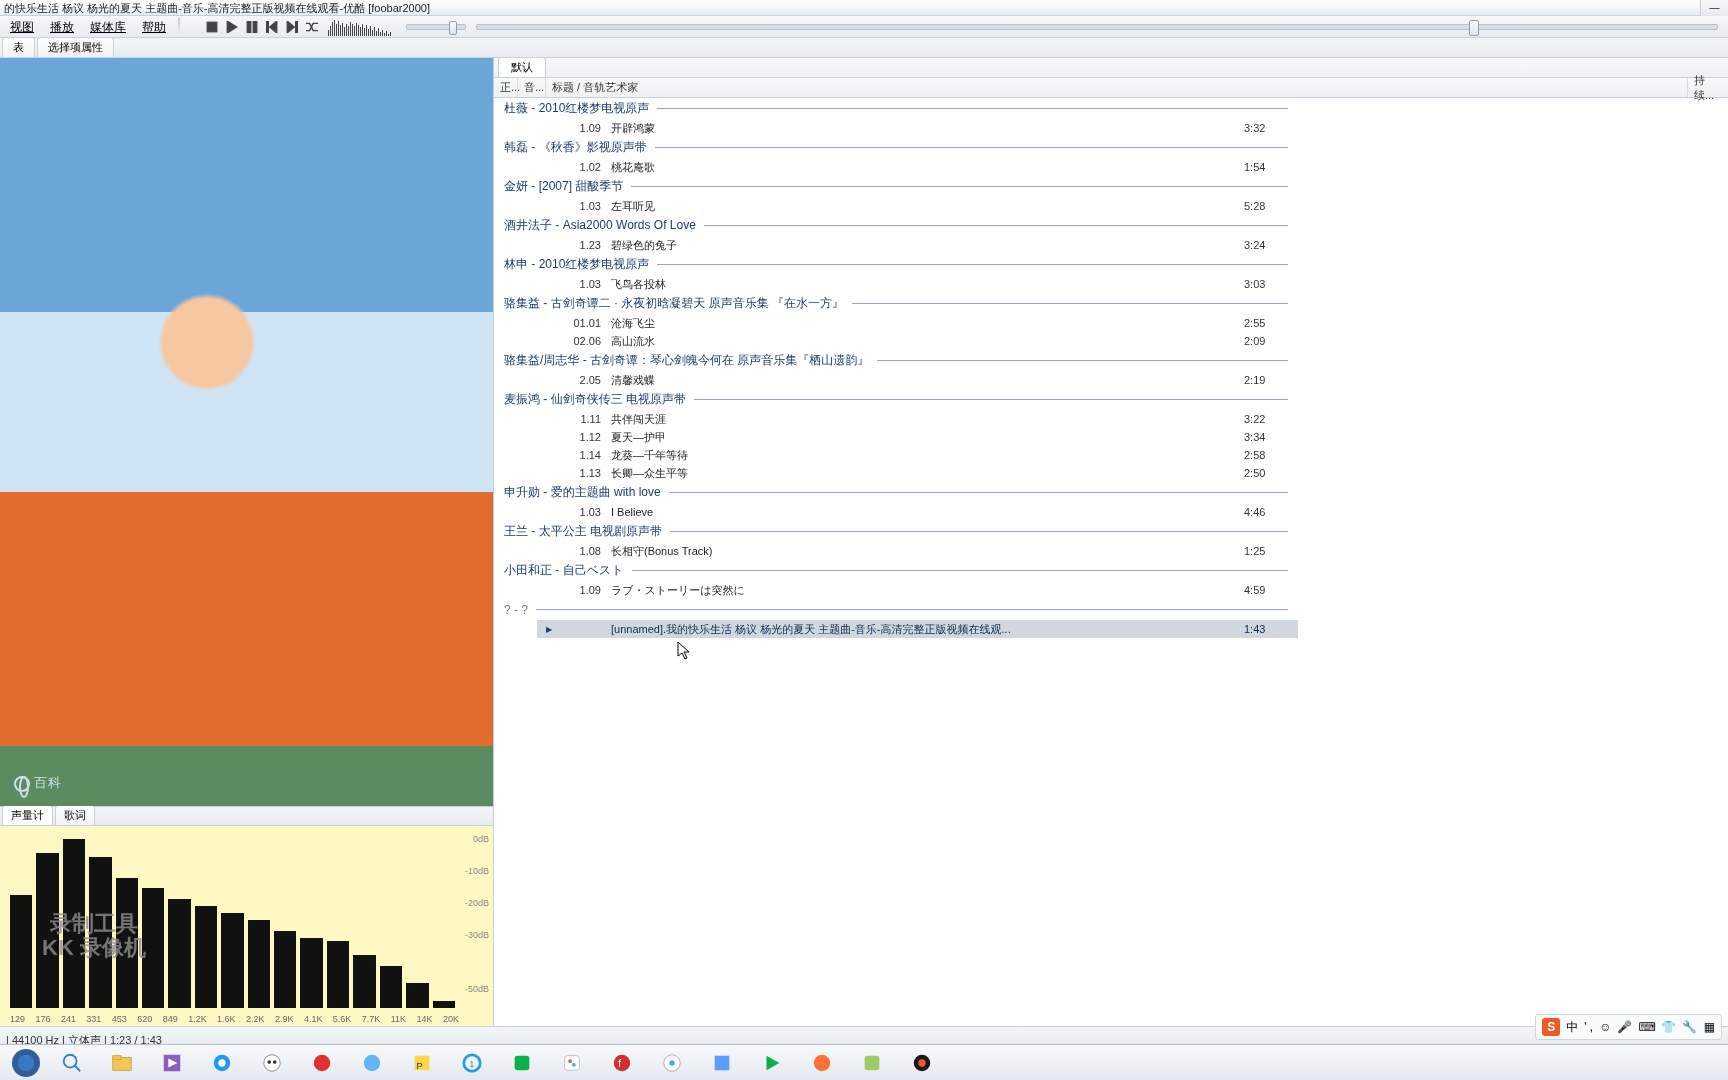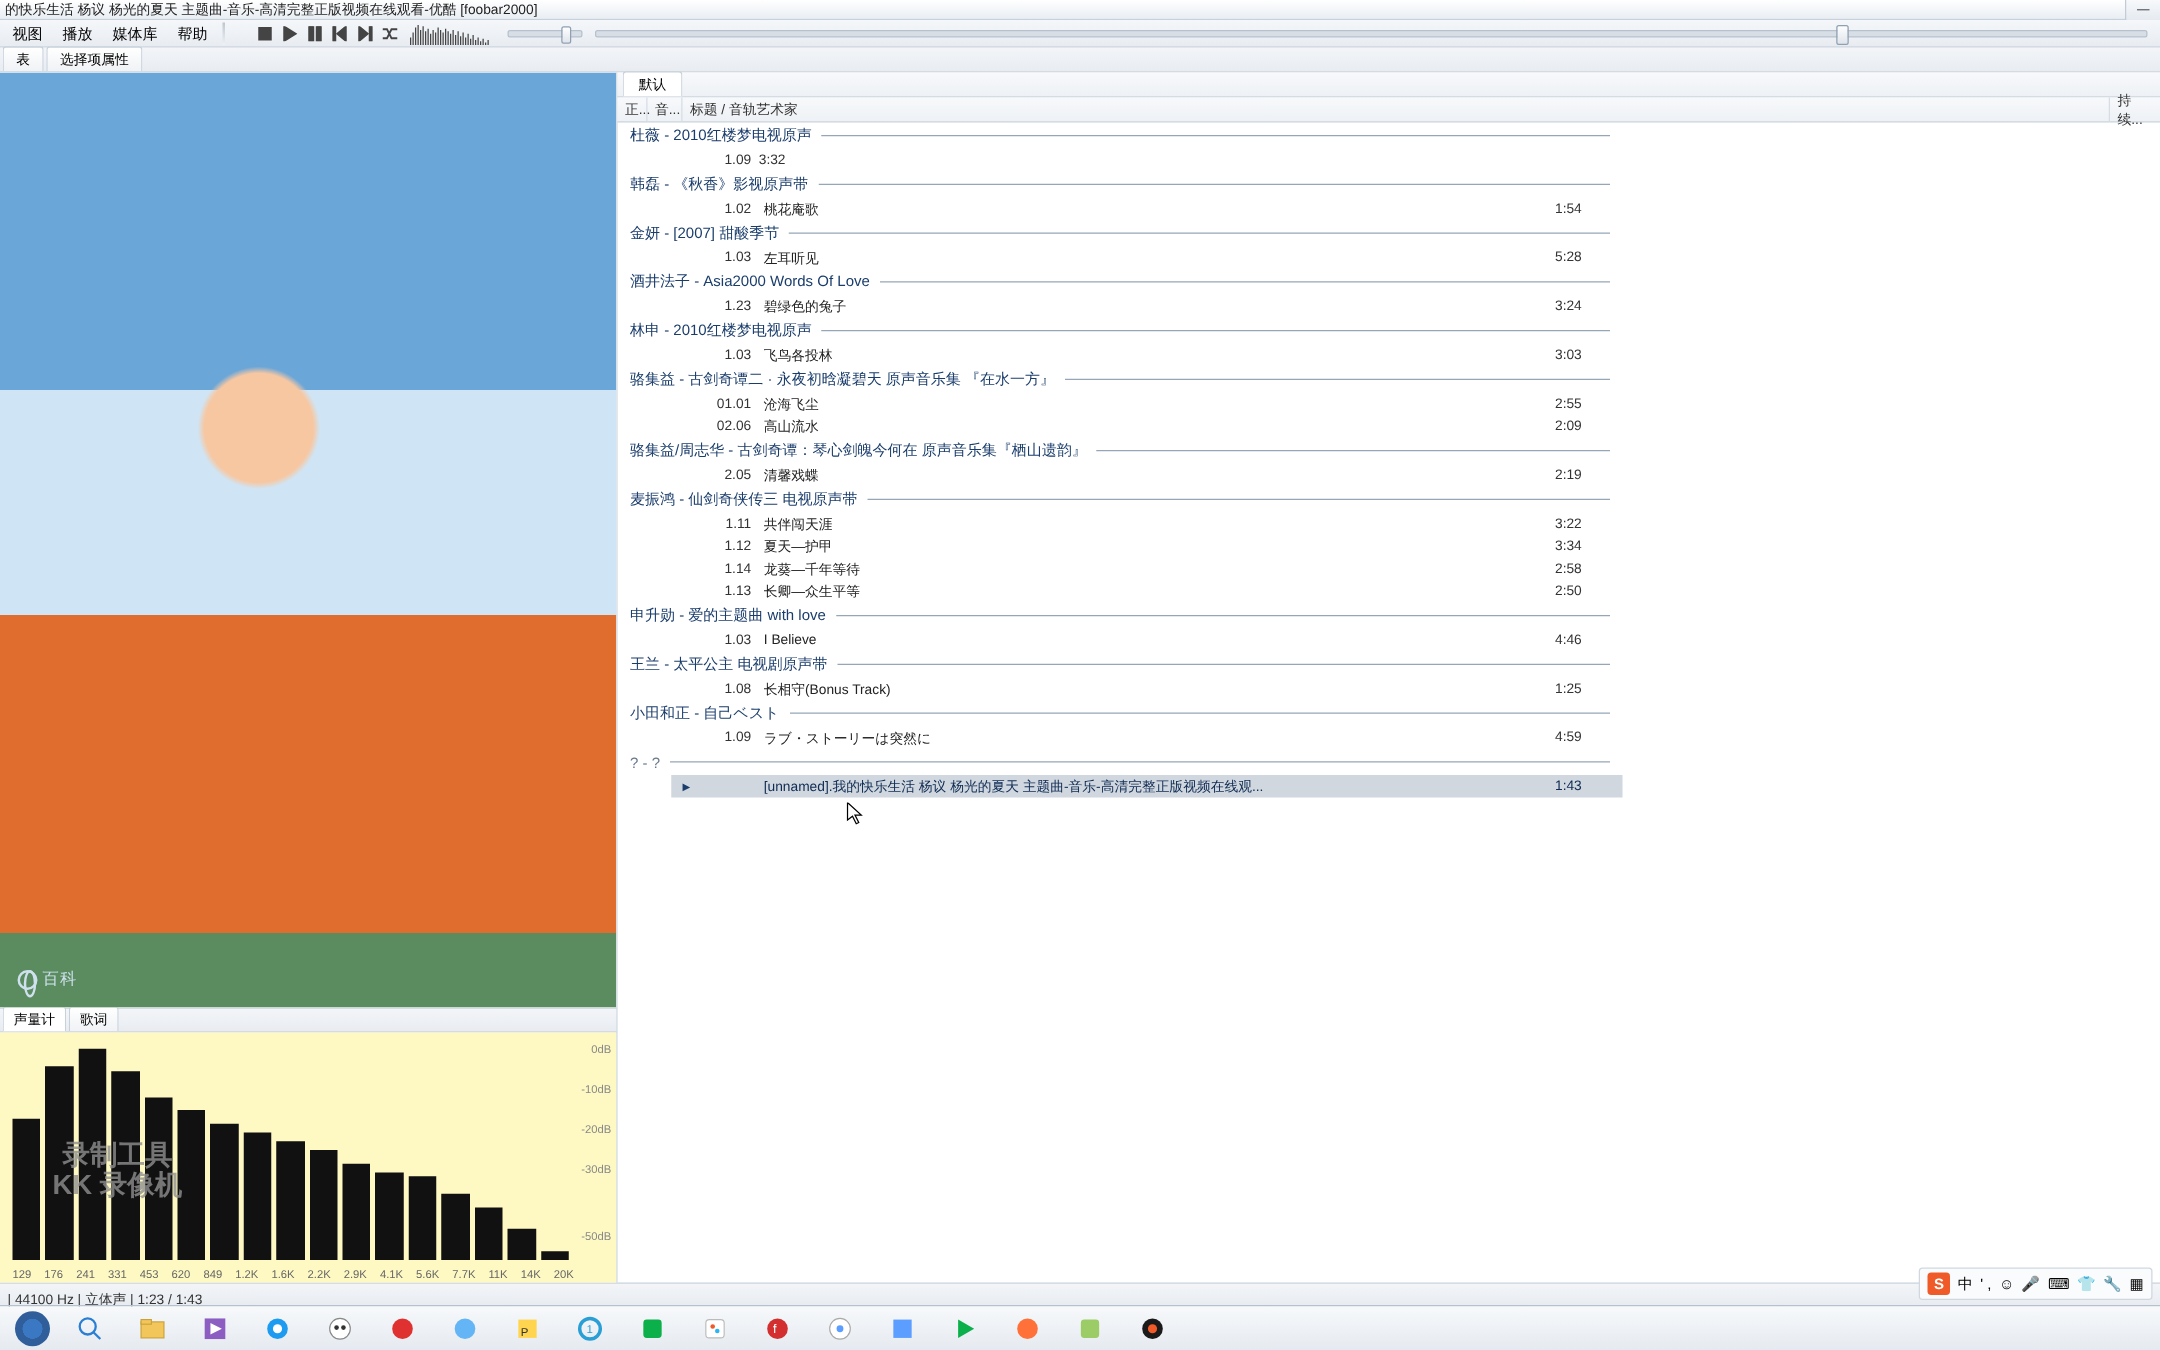--- a/index.html
+++ b/index.html
@@ -3,21 +3,21 @@
 <meta charset="utf-8">
 <style>
   * { box-sizing: border-box; margin: 0; padding: 0; font-family: "Microsoft YaHei", Tahoma, sans-serif; }
   body { width: 1728px; height: 1080px; background: #fff; overflow: hidden; font-size: 12px; color: #000; }
 
   
   .title-bar { height: 16px; background: linear-gradient(#fff,#e9eef3); border-bottom:1px solid #c7d1db; padding-left:4px; line-height:16px; font-size:11px; color:#222; }
 
   
   .menu-bar { height: 22px; background: linear-gradient(#f5f7fa,#e8ecf1); border-bottom:1px solid #c7d1db; display:flex; align-items:center; padding:0 2px; position:relative; }
-  .menu-item { padding:0 8px; line-height:22px; cursor:default; }
+  .menu-item { padding:0 8px; line-height:22px; cursor:default;text-decoration:underline; }
   .toolbar-group { display:flex; align-items:center; margin-left:18px; }
   .tb-btn { width:18px; height:18px; display:flex; align-items:center; justify-content:center; color:#444; margin:0 1px; cursor:default;}
   .tb-btn svg { width:12px; height:12px; fill:#444; stroke:#444; }
   .sep-v { width:2px; height:18px; margin:0 4px; background:linear-gradient(#bfc6cf,#eef2f6); }
 
   .waveform-mini { width:70px; height:18px; margin-left:6px; display:flex; align-items:flex-end; }
   .waveform-mini span { width:1px; margin-right:1px; background:#444; }
 
   .vol-track { flex:0 0 60px; height:6px; background:#d8dee5; border:1px solid #b7c1cd; margin-left:8px; position:relative; border-radius:2px;}
   .vol-thumb { position:absolute; top:-4px; width:8px; height:14px; background:linear-gradient(#fefefe,#dfe5ec); border:1px solid #8fa0b2; border-radius:2px; }
@@ -282,20 +282,21 @@
     </div>
     <div class="pl-body">
       <div class="pl-inner" id="pl-inner">
           <div class="group-row">
             <span>杜薇 - 2010红楼梦电视原声</span>
             <span class="line"></span>
           </div>
           <div class="track-row">
             <span class="play-cell"></span>
             <span class="num">1.09</span>
+            <span class="title">开辟鸿蒙</span>
             <span class="dur">3:32</span>
           </div>
           <div class="group-row">
             <span>韩磊 - 《秋香》影视原声带</span>
             <span class="line"></span>
           </div>
           <div class="track-row">
             <span class="play-cell"></span>
             <span class="num">1.02</span>
             <span class="title">桃花庵歌</span>

